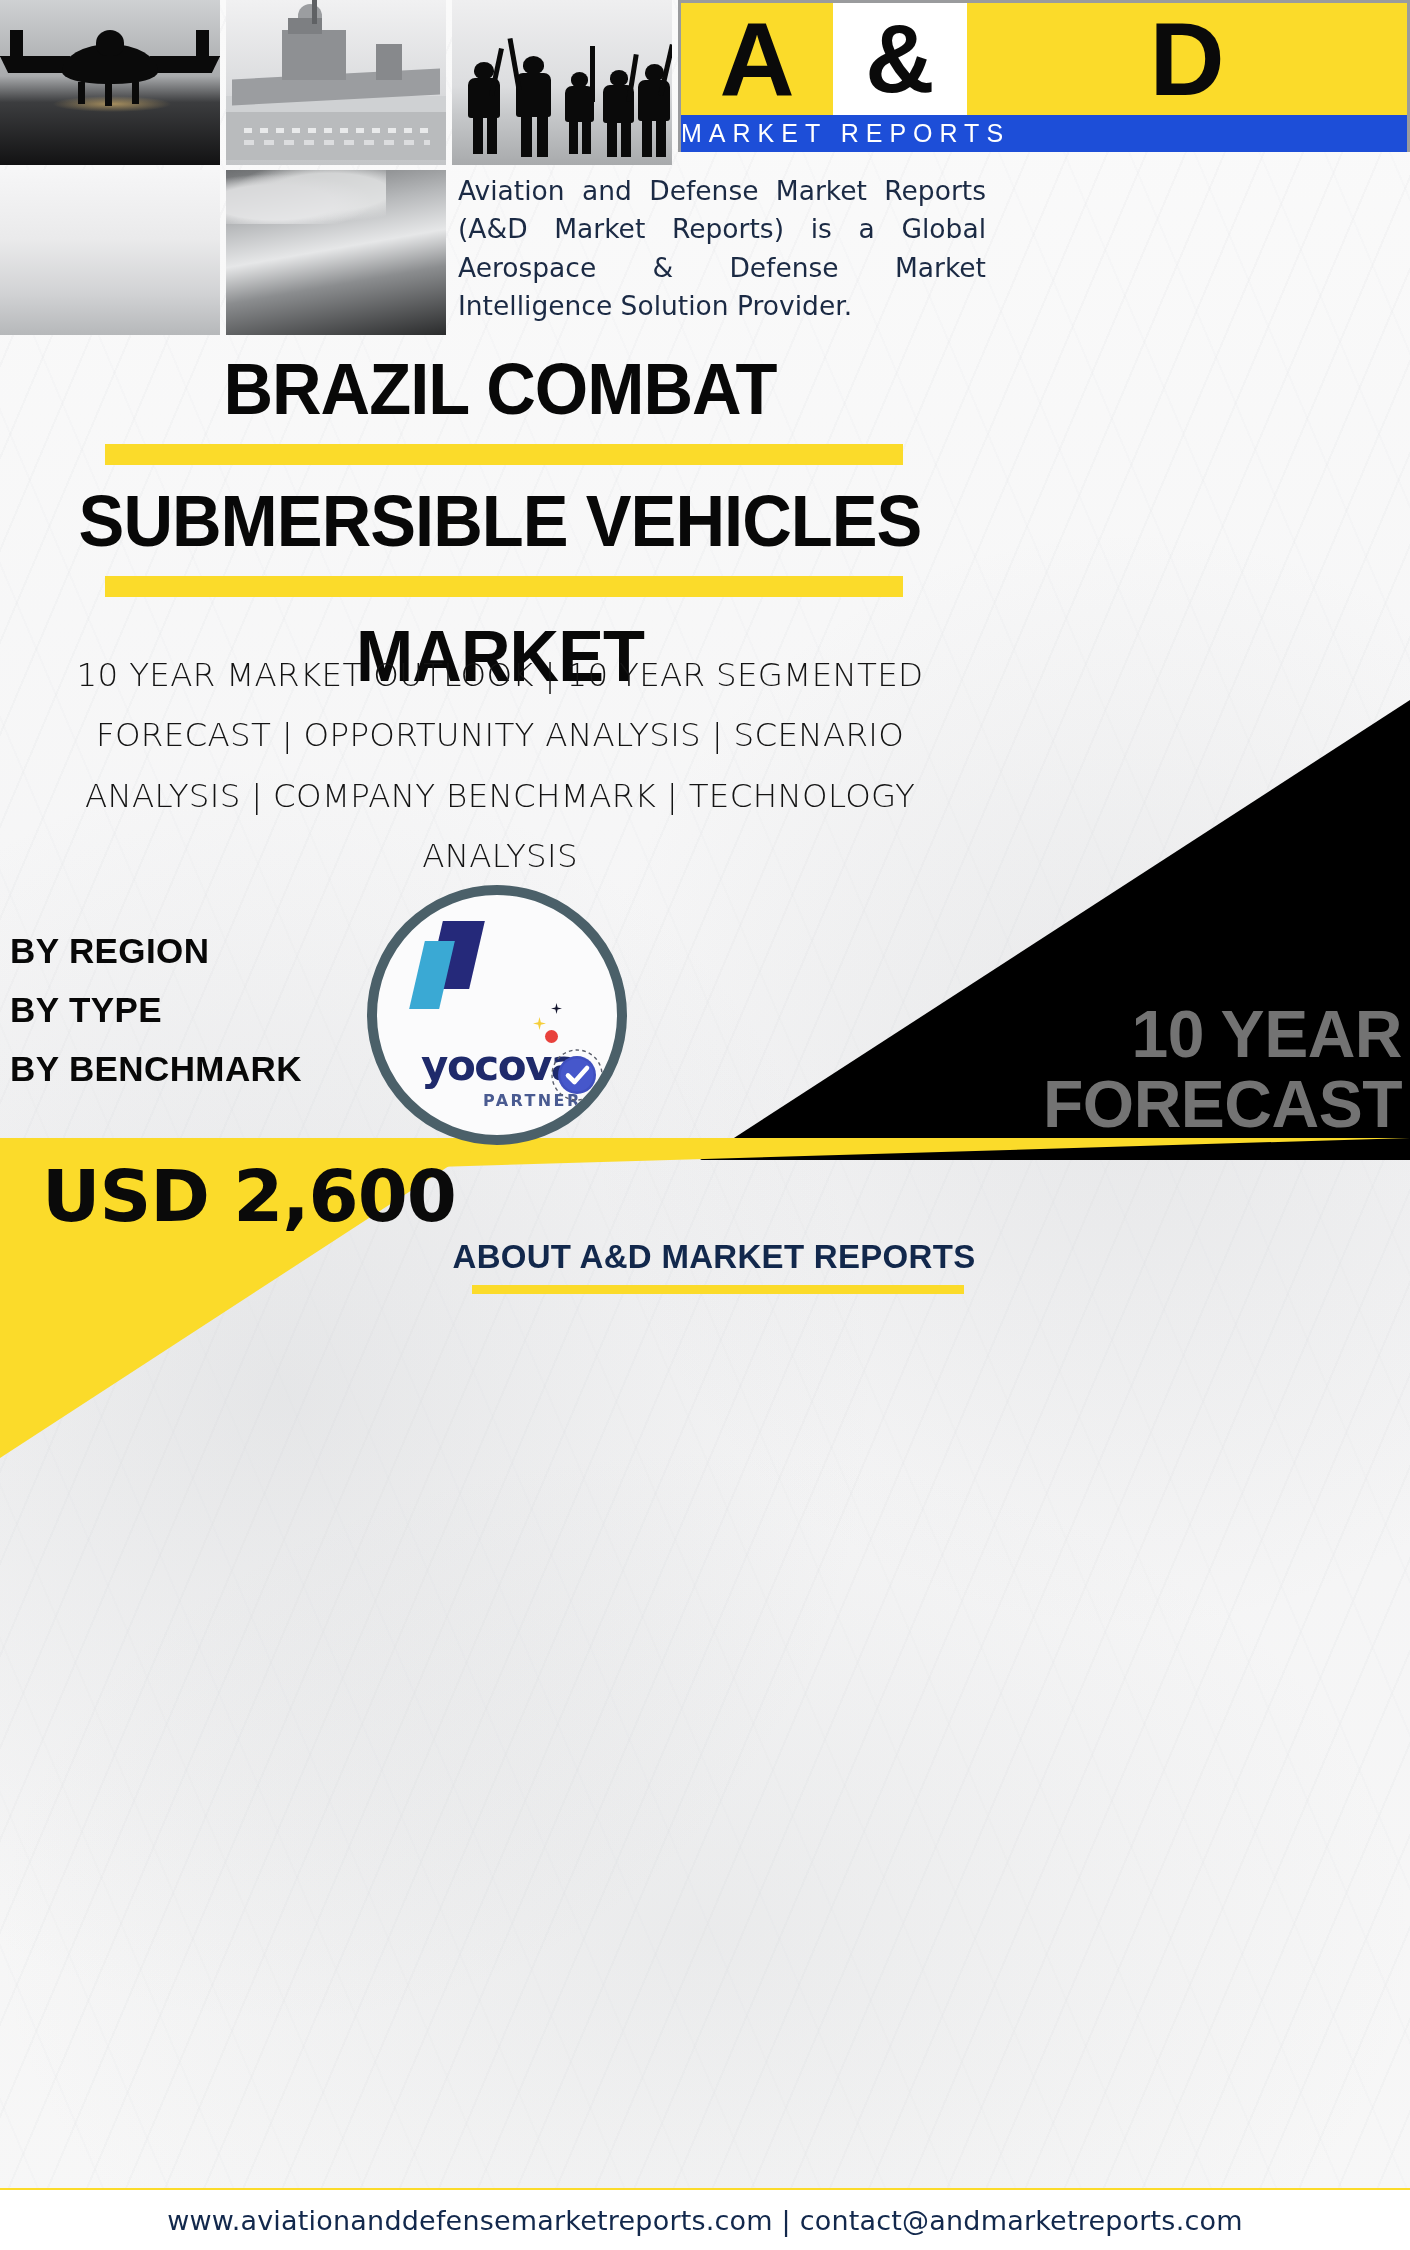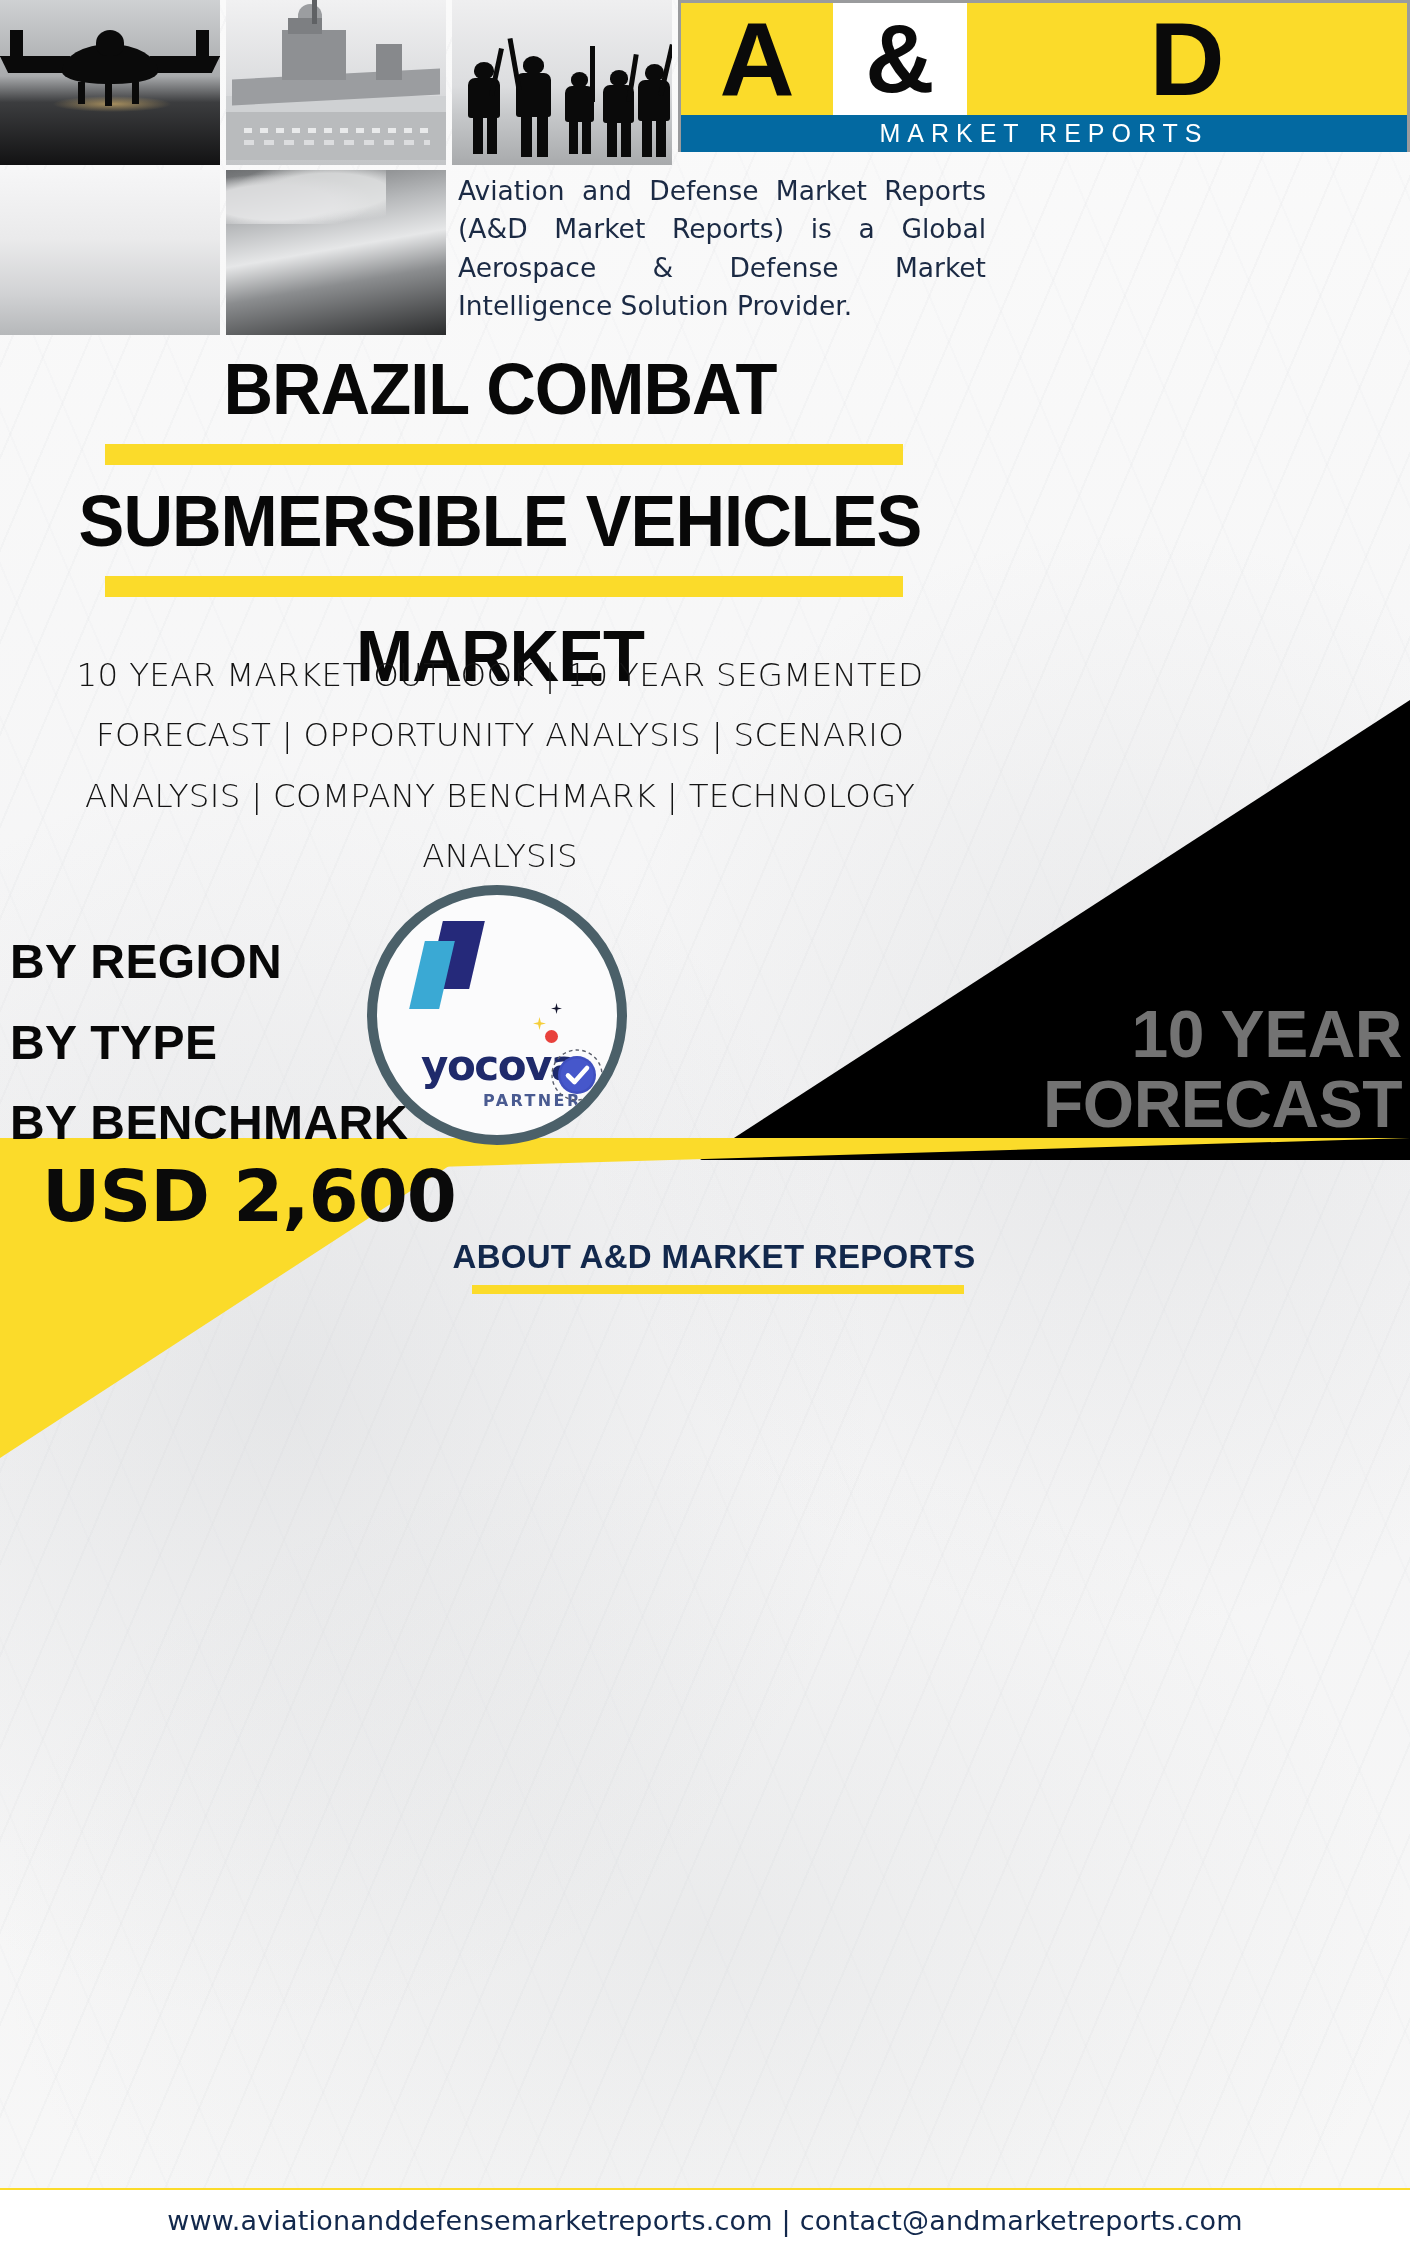--- a/index.html
+++ b/index.html
@@ -119,21 +119,21 @@
     position:absolute; left:678px; top:0; width:732px; height:152px; z-index:4;
     background:#9a9b9d; padding:3px;
   }
   #logo .panes{ display:flex; height:112px; }
   #logo .pane{ display:flex; align-items:center; justify-content:center;
                font-weight:700; font-size:104px; line-height:1; color:#0a0a0a;
                font-family:"Liberation Sans", sans-serif; }
   #logo .pa{ flex:0 0 152px; background:#FBDB2A; }
   #logo .pamp{ flex:0 0 134px; background:#ffffff; font-size:96px; }
   #logo .pd{ flex:1 1 auto; background:#FBDB2A; }
-  #logo .bar{ height:37px; background:#0369a1; display:flex; align-items:center; justify-content:center; }
+  #logo .bar{ height:37px; background:#1d4ed8; display:flex; align-items:center; }
   #logo .bar span{ color:#fff; font-size:25px; letter-spacing:7px; font-weight:400; }
 
   
   #intro{
     position:absolute; left:458px; top:172px; width:528px; z-index:4;
     color:#1b2a44; font-size:26.5px; line-height:1.45;
     text-align:justify; text-align-last:left;
     font-family:"DejaVu Sans", sans-serif; font-weight:400;
   }
 
@@ -161,21 +161,21 @@
   #wedge-black{
     position:absolute; right:0; top:700px; width:710px; height:460px; z-index:2;
     background:#000;
     clip-path:polygon(100% 0, 100% 100%, 0 100%);
   }
 
   
   #bylist{
     position:absolute; left:10px; top:922px; z-index:5;
     font-family:"Liberation Sans", sans-serif; font-weight:700;
-    color:#080808; font-size:48px; line-height:1.68; letter-spacing:.4px;
+    color:#080808; font-size:35px; line-height:1.68; letter-spacing:.4px;
   }
 
   
   #forecast{
     position:absolute; right:8px; top:1000px; width:700px; z-index:6;
     text-align:right; color:#737373;
     font-family:"Liberation Sans", sans-serif; font-weight:700;
     font-size:66px; line-height:1.06; letter-spacing:-.5px;
   }
 

